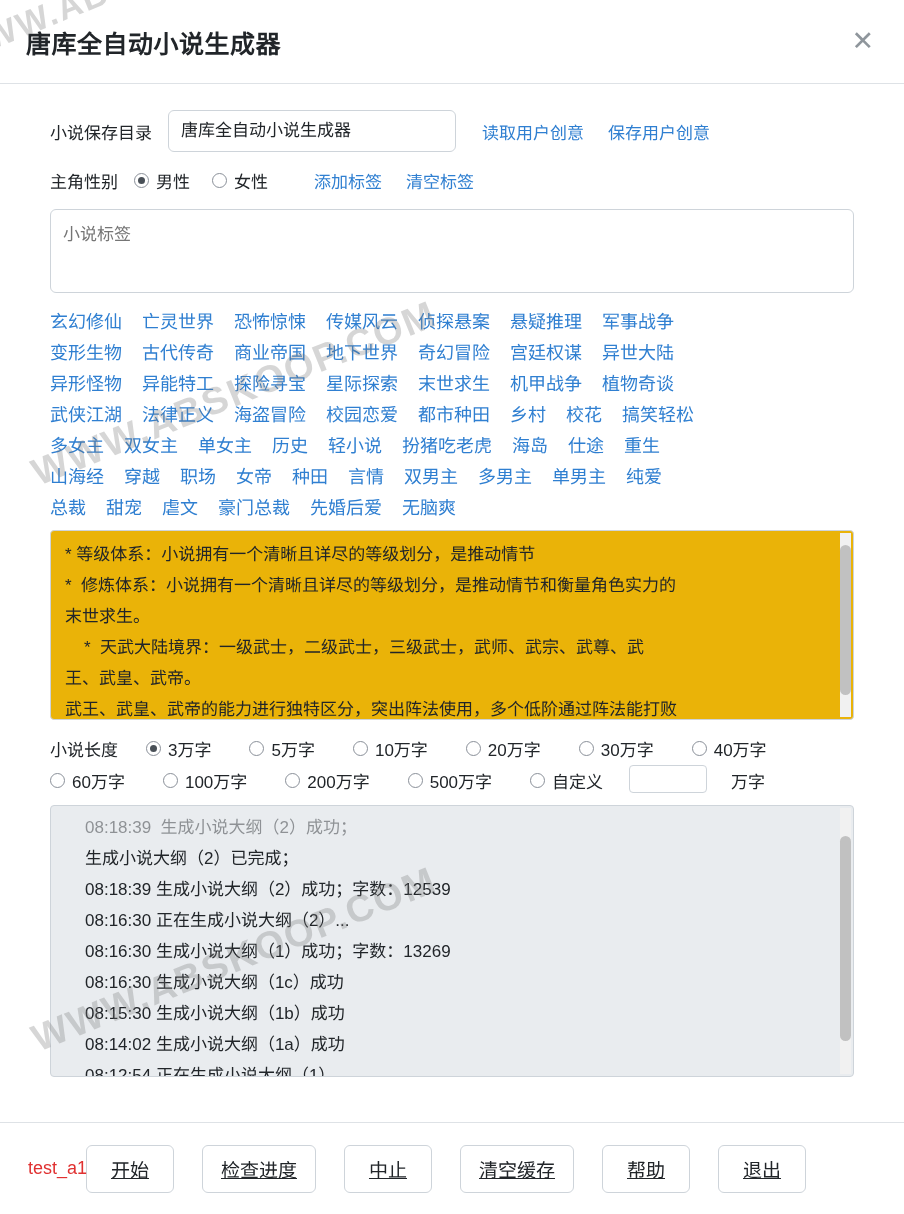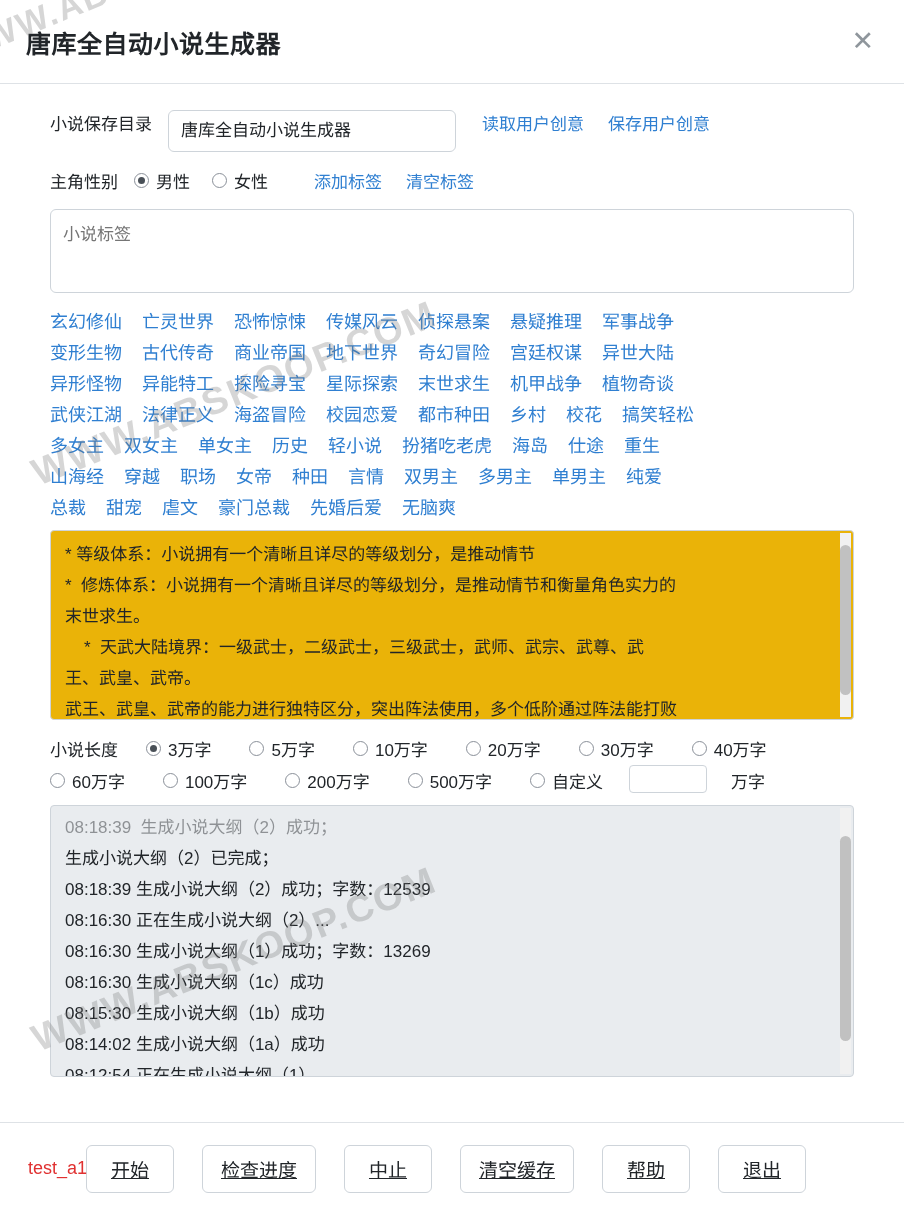--- a/index.html
+++ b/index.html
@@ -51,20 +51,21 @@
   }
   
   .content {
     flex: 1 1 auto;
     padding: 26px 50px 0 50px;
     box-sizing: border-box;
     overflow: hidden;
   }
   .row {
     display: flex;
+    align-items: center;
     margin-bottom: 16px;
   }
   .field-label {
     font-size: 17px;
     color: #212529;
     white-space: nowrap;
   }
   .dir-input {
     width: 288px;
     height: 42px;
@@ -225,21 +226,21 @@
     background: #f1f1f1;
   }
   .log-box .scroll-thumb {
     position: absolute;
     right: 2px; top: 30px;
     width: 11px;
     height: 205px;
     background: #c1c1c1;
     border-radius: 6px;
   }
-  .log-line { white-space: pre; }
+  .log-line { white-space: pre; margin-left: 20px; }
   .log-line.faded { opacity: 0.45; }
   
   .footer {
     flex: none;
     height: 92px;
     border-top: 1px solid #dee2e6;
     display: flex;
     align-items: center;
     padding: 0 40px 0 28px;
     box-sizing: border-box;

